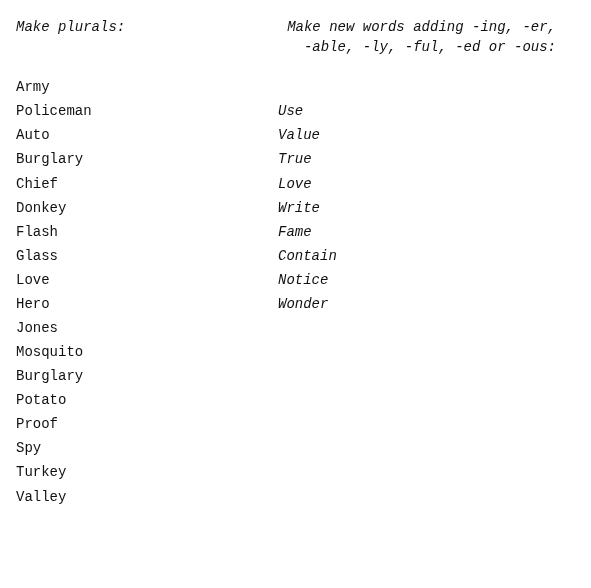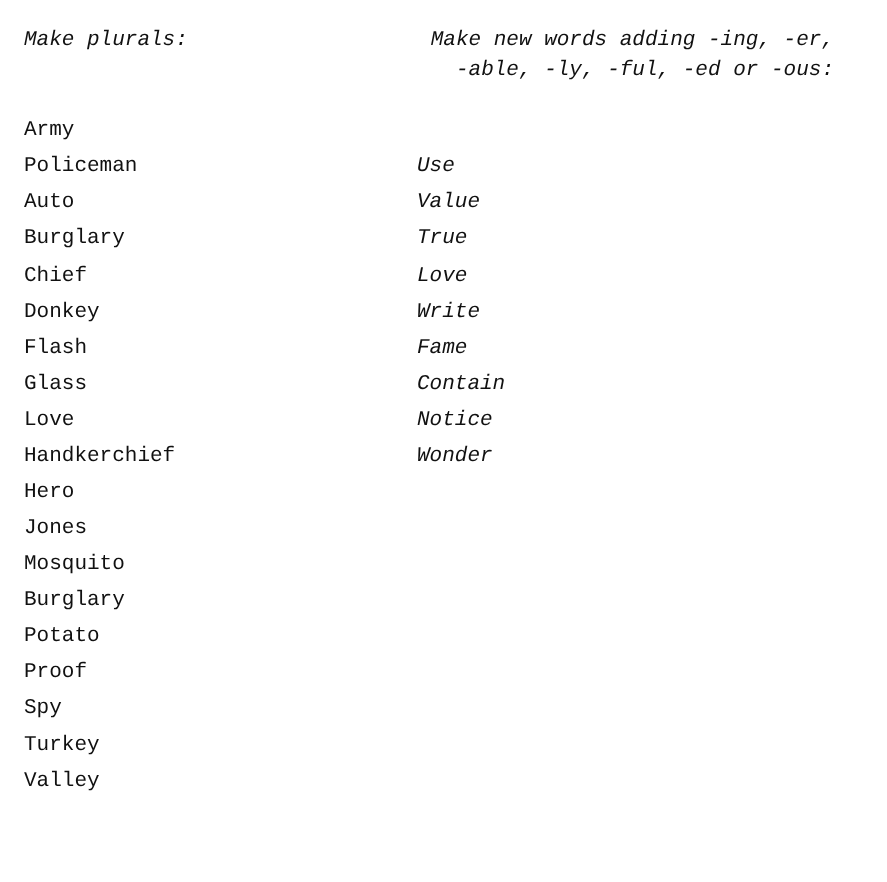--- a/index.html
+++ b/index.html
@@ -70,21 +70,20 @@
   <div class="col-left" id="left-col">
       <div class="word-item">Army</div>
       <div class="word-item">Policeman</div>
       <div class="word-item">Auto</div>
       <div class="word-item">Burglary</div>
       <div class="word-item">Chief</div>
       <div class="word-item">Donkey</div>
       <div class="word-item">Flash</div>
       <div class="word-item">Glass</div>
       <div class="word-item">Love</div>
-      <div class="word-item">Handkerchief</div>
       <div class="word-item">Hero</div>
       <div class="word-item">Jones</div>
       <div class="word-item">Mosquito</div>
       <div class="word-item">Burglary</div>
       <div class="word-item">Potato</div>
       <div class="word-item">Proof</div>
       <div class="word-item">Spy</div>
       <div class="word-item">Turkey</div>
       <div class="word-item">Valley</div>
     </div>

